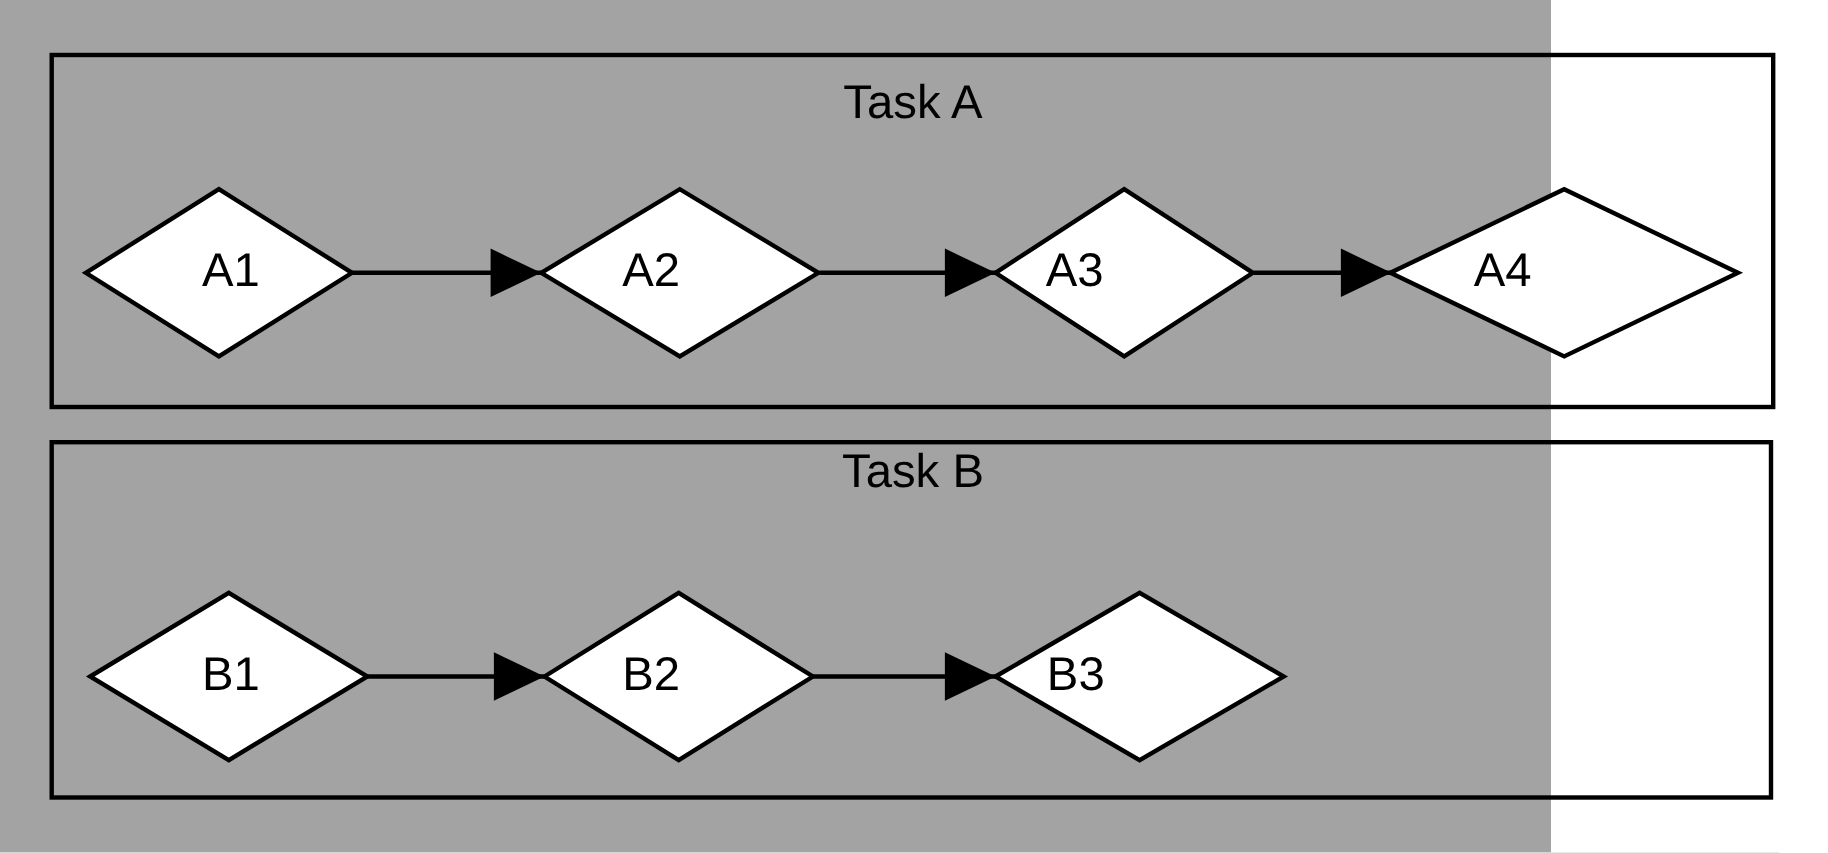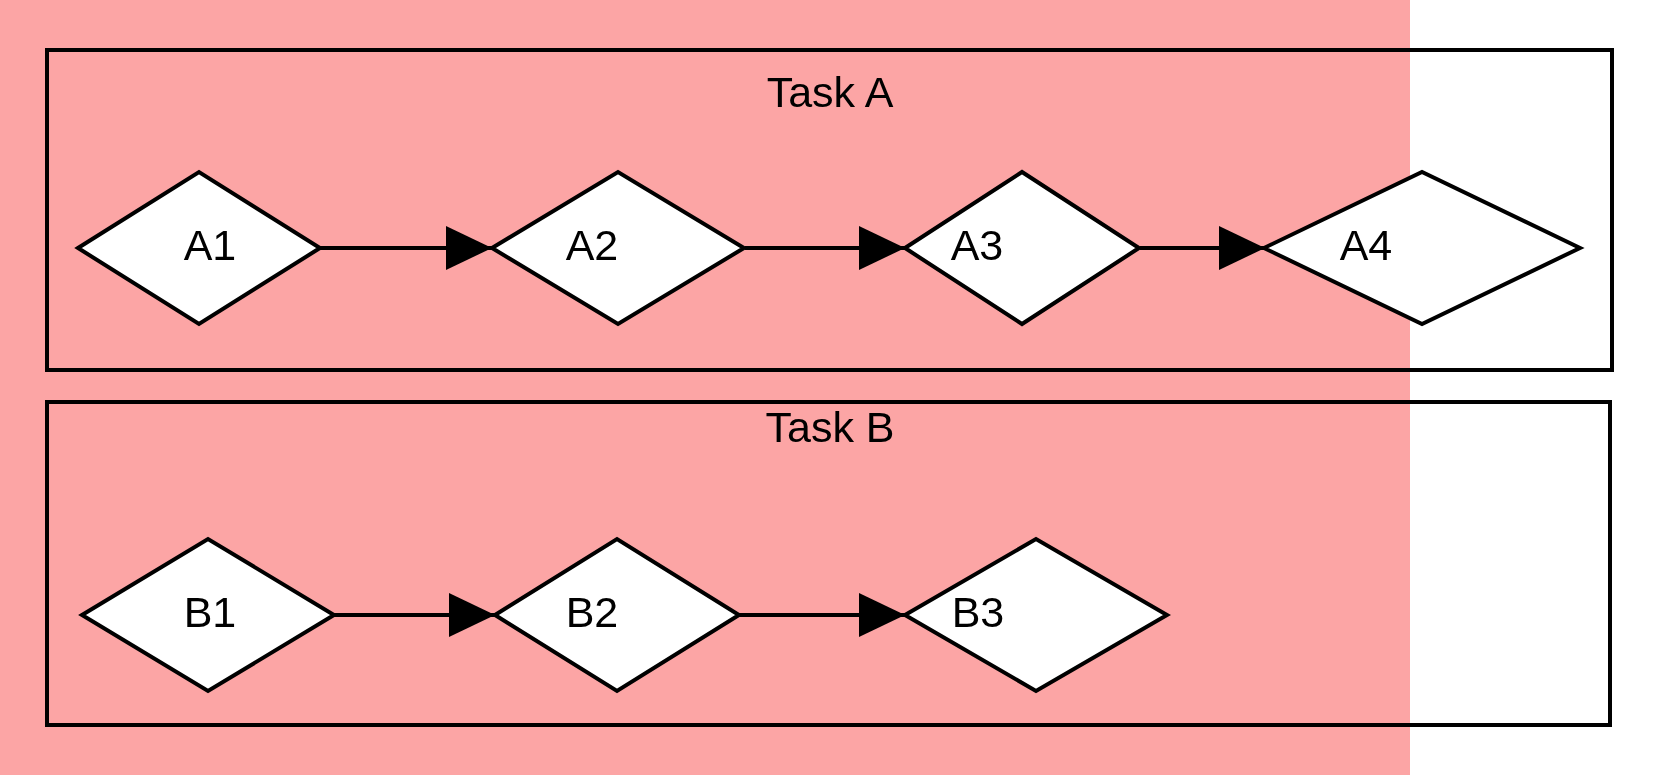--- a/index.html
+++ b/index.html
@@ -11,21 +11,21 @@
   body {
     font-family: "Liberation Sans", "DejaVu Sans", sans-serif;
     width: 1662px;
     height: 775px;
     overflow: hidden;
   }
   #canvas {
     position: relative;
     width: 1410px;
     height: 775px;
-    background: #fca5a5;
+    background: #a3a3a3;
   }
   .diagram-svg {
     position: absolute;
     top: 0;
     left: 0;
     width: 1662px;
     height: 775px;
     display: block;
   }
   .lane-border {

